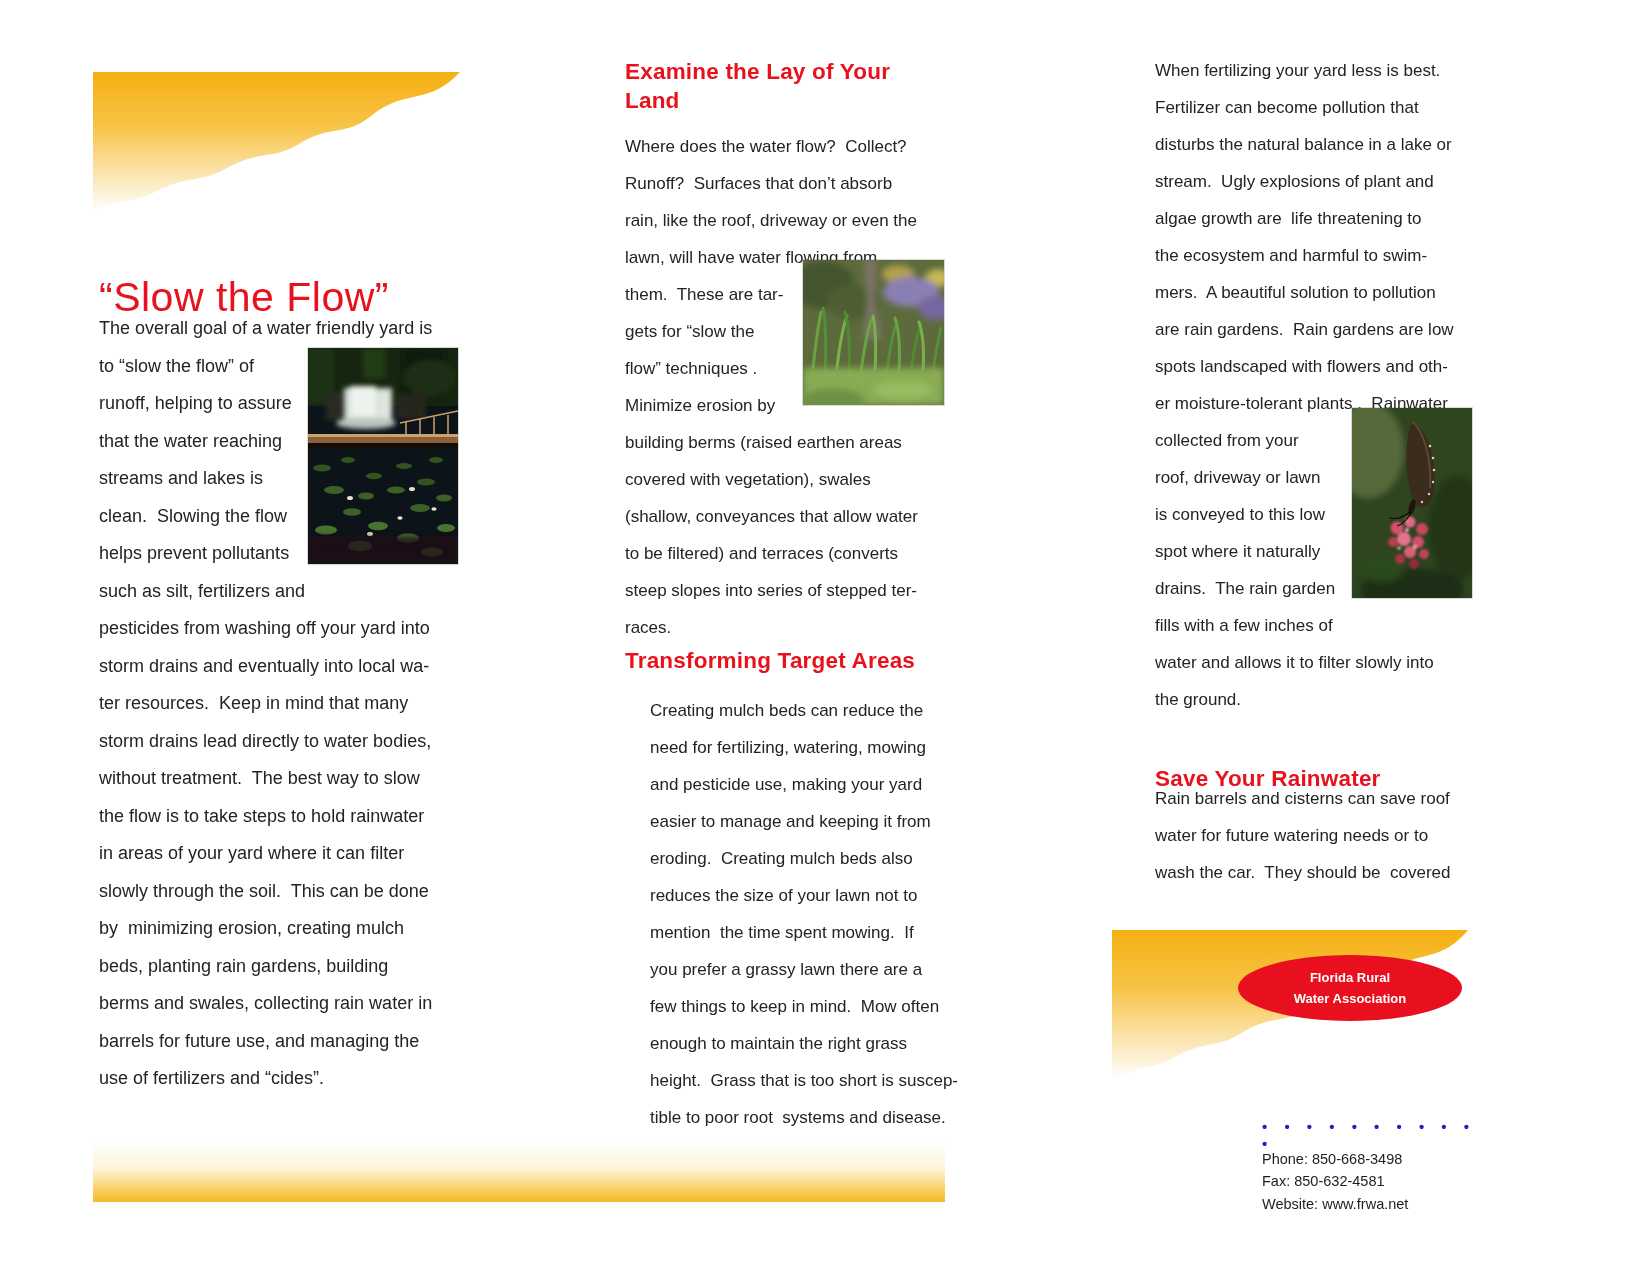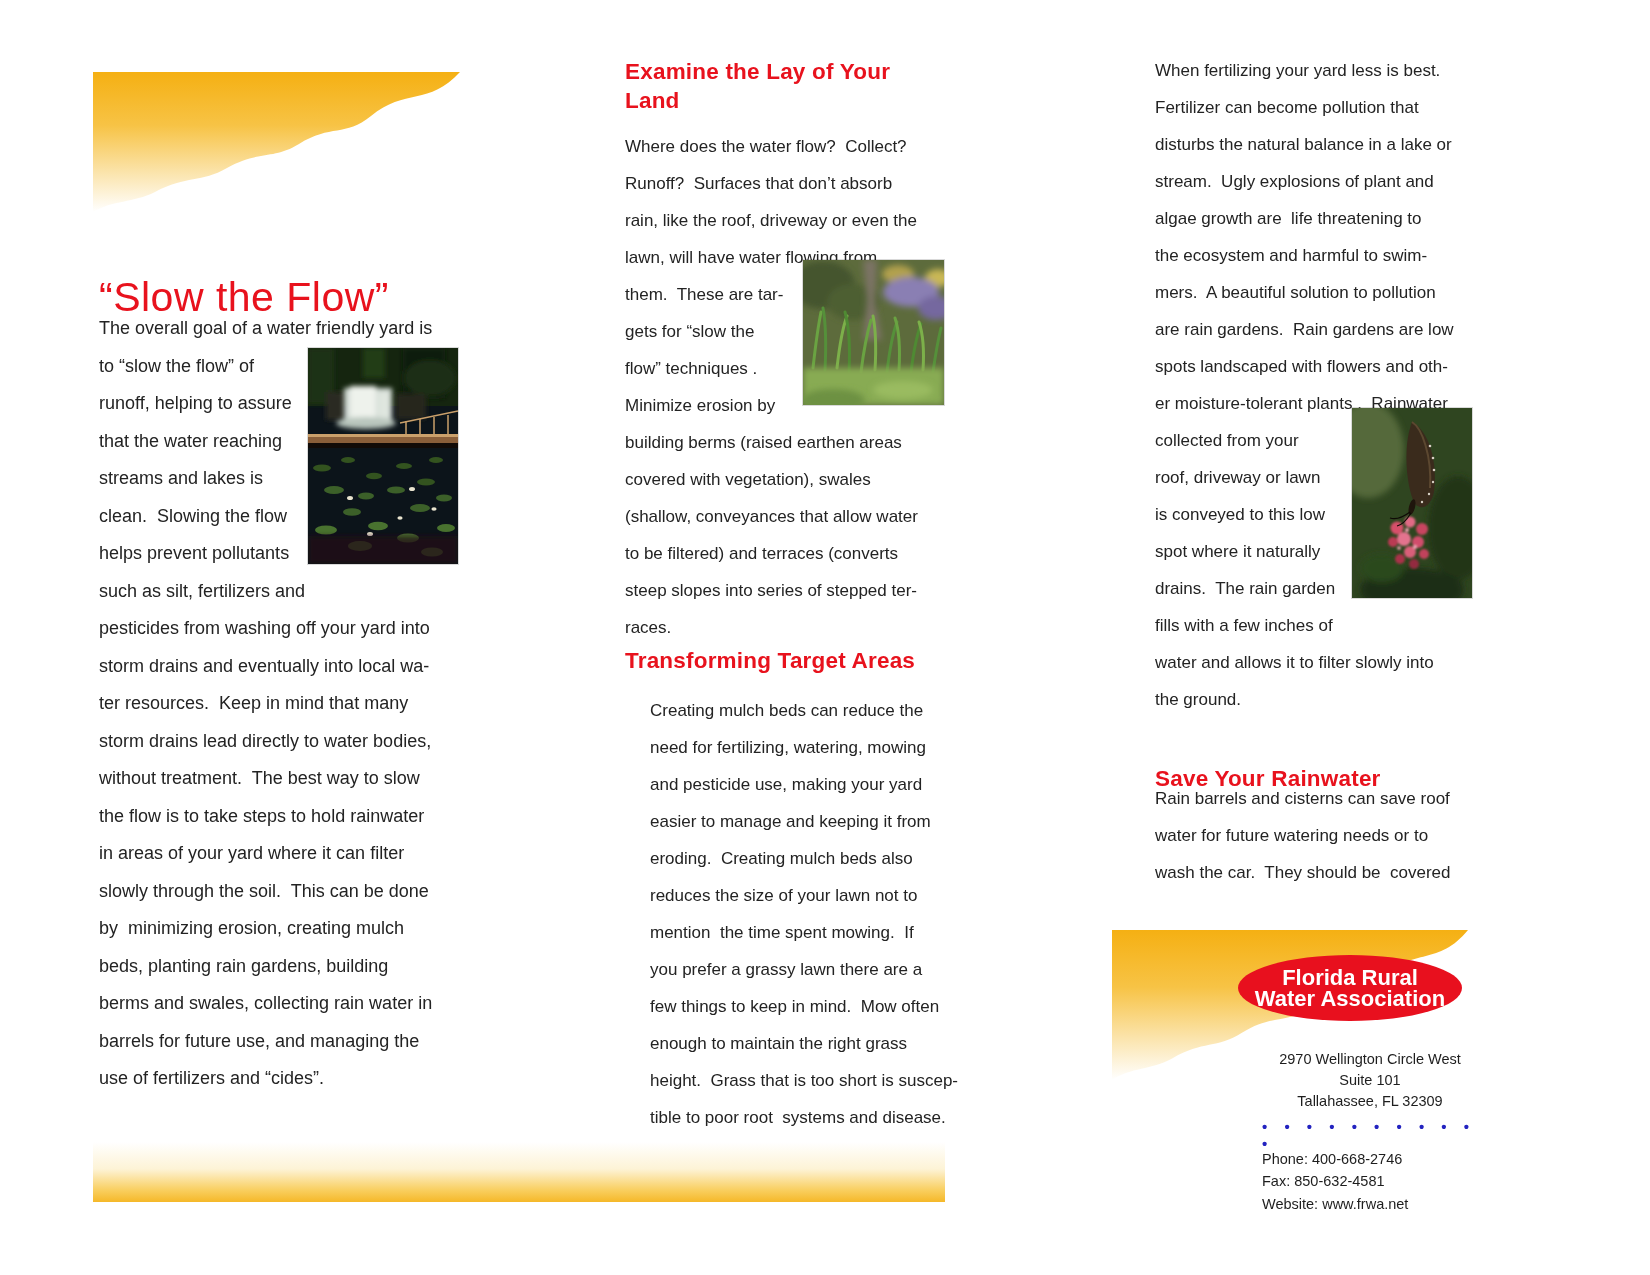--- a/index.html
+++ b/index.html
@@ -18,21 +18,21 @@
     color:var(--heading-red);font-weight:bold;font-size:22.5px;line-height:29px;letter-spacing:0.2px;
   }
   .photo{box-shadow:0 0 0 1px rgba(0,0,0,0.15);}
   .bottom-bar{
     left:93px;top:1142px;width:852px;height:60px;
     background:linear-gradient(180deg,#ffffff 0%,#fdf3d6 45%,#f9cf60 80%,#f5b829 100%);
   }
   .org-oval{
     left:1238px;top:955px;width:224px;height:66px;border-radius:50%;
     background:var(--oval-red);display:flex;align-items:center;justify-content:center;
-    text-align:center;color:#ffffff;font-weight:bold;font-size:22px;line-height:21px;
+    text-align:center;color:#ffffff;font-weight:bold;font-size:13px;line-height:21px;
   }
   .address-block{
     left:1255px;top:1049px;width:230px;text-align:center;
     font-size:14.5px;line-height:21px;color:#1e1e1e;
   }
   .dots-row{
     left:1262px;top:1118px;width:230px;text-align:left;
     color:var(--dot-blue);font-size:15px;font-weight:bold;word-spacing:11px;letter-spacing:1px;
   }
   .contact-block{left:1262px;top:1148px;font-size:14.5px;line-height:22.3px;color:#1e1e1e;}
@@ -294,27 +294,24 @@
       </linearGradient>
     </defs>
     <path d="M0,0 L367,0 C336,34 312,16 278,44 C252,65 238,52 206,72 C180,88 166,78 134,96 C108,111 94,103 62,120 C40,131 20,128 0,140 Z" fill="url(#goldfade2)"></path>
   </svg>
 
   <div class="abs org-oval pre">
     <span class="pre">Florida Rural
 Water Association</span>
   </div>
 
-  <div class="abs address-block pre">2970 Wellington Circle West
-Suite 101
-Tallahassee, FL 32309</div>
 
   <div class="abs dots-row">• • • • • • • • • • •</div>
 
   <div class="abs contact-block">
-    <div>Phone: 400-668-2746</div>
+    <div>Phone: 850-668-3498</div>
     <div>Fax: 850-632-4581</div>
     <div>Website: www.frwa.net</div>
   </div>
 
   <div class="abs bottom-bar"></div>
 
 </div>
 
 </body></html>

